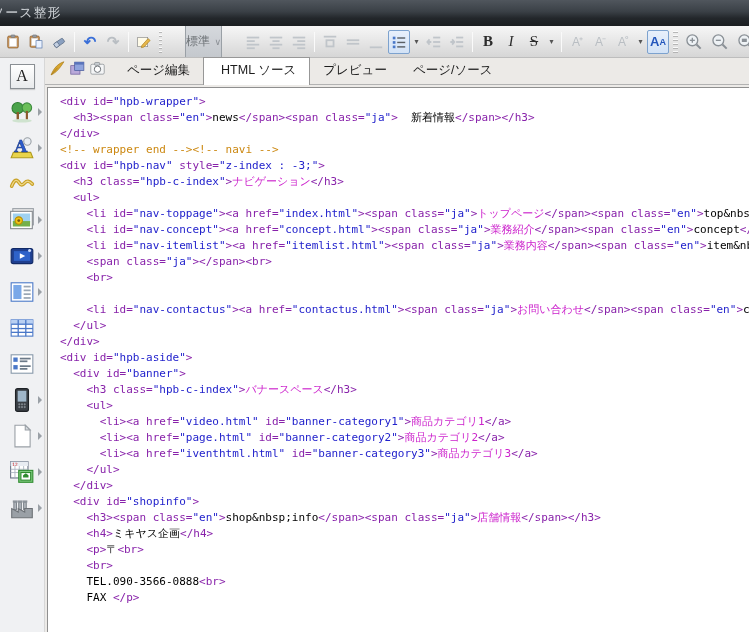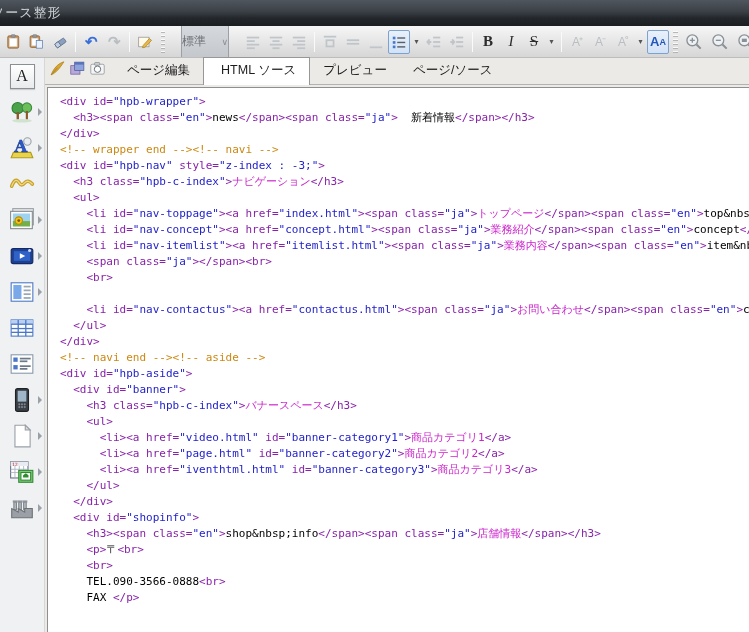--- a/index.html
+++ b/index.html
@@ -17,21 +17,21 @@
   .tb { height:24px; min-width:22px; border:1px solid transparent; background:transparent;
     display:flex; align-items:center; justify-content:center; font-size:13px; color:#2c2c2c; padding:0 2px; }
   .tb svg { display:block; }
   .tb.disabled { color:#b9bec3; }
   .tb.framed { border:1px solid #7da2ce; background:linear-gradient(#e8f0fb,#d2e2f6); border-radius:2px; }
   .tb.caret { min-width:11px; font-size:8px; color:#555; padding:0; }
   .sep { width:1px; height:20px; background:#c3c3c3; border-right:1px solid #fafafa; margin:0 3px; }
   .grip { width:5px; height:22px; margin:0 3px;
     background:repeating-linear-gradient(#fff 0 1px,#a9a9a9 1px 2px,transparent 2px 4px); opacity:.8; }
   .combo { width:58px; height:36px; border:1px solid #9aa0a6; background:linear-gradient(#d6d9dd,#c3c7cc);
-    display:flex; align-items:center; justify-content:space-between; padding:0 0; font-size:12px; color:#6e7377; margin:0 12px; }
+    display:flex; align-items:center; justify-content:space-between; padding:0 0; font-size:12px; color:#6e7377; margin:0 19px; }
   .combo .chev { font-size:9px; color:#8a8f94; }
   .bold-b { font-weight:bold; font-family:"Liberation Serif",serif; font-size:15px; }
   .italic-i { font-style:italic; font-family:"Liberation Serif",serif; font-size:15px; }
   .strike-s { text-decoration:line-through; font-family:"Liberation Serif",serif; font-size:15px; }
   .fontsz { font-size:12px; letter-spacing:-1px; }
   .fontcolor { font-weight:bold; color:#2255bb; font-size:13px; }
   .fontcolor small { font-size:9px; }
   .undo-g { color:#3a6fd8; font-size:15px; font-weight:bold; }
   .redo-g { color:#b9bec3; font-size:15px; font-weight:bold; }
   .zoomgroup { margin-left:auto; display:flex; align-items:center; }
@@ -433,32 +433,32 @@
             <div class="code-line"><span class="tok-t">  </span><span class="tok-g">&lt;ul&gt;</span></div>
             <div class="code-line"><span class="tok-t">    </span><span class="tok-g">&lt;li id=</span><span class="tok-v">"nav-toppage"</span><span class="tok-g">&gt;&lt;a href=</span><span class="tok-v">"index.html"</span><span class="tok-g">&gt;&lt;span class=</span><span class="tok-v">"ja"</span><span class="tok-g">&gt;</span><span class="tok-j">トップページ</span><span class="tok-g">&lt;/span&gt;&lt;span class=</span><span class="tok-v">"en"</span><span class="tok-g">&gt;</span><span class="tok-t">top&amp;nbsp;page</span></div>
             <div class="code-line"><span class="tok-t">    </span><span class="tok-g">&lt;li id=</span><span class="tok-v">"nav-concept"</span><span class="tok-g">&gt;&lt;a href=</span><span class="tok-v">"concept.html"</span><span class="tok-g">&gt;&lt;span class=</span><span class="tok-v">"ja"</span><span class="tok-g">&gt;</span><span class="tok-j">業務紹介</span><span class="tok-g">&lt;/span&gt;&lt;span class=</span><span class="tok-v">"en"</span><span class="tok-g">&gt;</span><span class="tok-t">concept</span><span class="tok-g">&lt;/span&gt;&lt;/a&gt;&lt;/li&gt;</span></div>
             <div class="code-line"><span class="tok-t">    </span><span class="tok-g">&lt;li id=</span><span class="tok-v">"nav-itemlist"</span><span class="tok-g">&gt;&lt;a href=</span><span class="tok-v">"itemlist.html"</span><span class="tok-g">&gt;&lt;span class=</span><span class="tok-v">"ja"</span><span class="tok-g">&gt;</span><span class="tok-j">業務内容</span><span class="tok-g">&lt;/span&gt;&lt;span class=</span><span class="tok-v">"en"</span><span class="tok-g">&gt;</span><span class="tok-t">item&amp;nbsp;list</span></div>
             <div class="code-line"><span class="tok-t">    </span><span class="tok-g">&lt;span class=</span><span class="tok-v">"ja"</span><span class="tok-g">&gt;&lt;/span&gt;&lt;br&gt;</span></div>
             <div class="code-line"><span class="tok-t">    </span><span class="tok-g">&lt;br&gt;</span></div>
             <div class="code-line"> </div>
             <div class="code-line"><span class="tok-t">    </span><span class="tok-g">&lt;li id=</span><span class="tok-v">"nav-contactus"</span><span class="tok-g">&gt;&lt;a href=</span><span class="tok-v">"contactus.html"</span><span class="tok-g">&gt;&lt;span class=</span><span class="tok-v">"ja"</span><span class="tok-g">&gt;</span><span class="tok-j">お問い合わせ</span><span class="tok-g">&lt;/span&gt;&lt;span class=</span><span class="tok-v">"en"</span><span class="tok-g">&gt;</span><span class="tok-t">contact&amp;nbsp;us</span></div>
             <div class="code-line"><span class="tok-t">  </span><span class="tok-g">&lt;/ul&gt;</span></div>
             <div class="code-line"><span class="tok-g">&lt;/div&gt;</span></div>
-            <div class="code-line"><span class="tok-c">&lt;!-- navi end --&gt;&lt;!-- aside --&gt;</span></div>
             <div class="code-line"><span class="tok-g">&lt;div id=</span><span class="tok-v">"hpb-aside"</span><span class="tok-g">&gt;</span></div>
             <div class="code-line"><span class="tok-t">  </span><span class="tok-g">&lt;div id=</span><span class="tok-v">"banner"</span><span class="tok-g">&gt;</span></div>
             <div class="code-line"><span class="tok-t">    </span><span class="tok-g">&lt;h3 class=</span><span class="tok-v">"hpb-c-index"</span><span class="tok-g">&gt;</span><span class="tok-j">バナースペース</span><span class="tok-g">&lt;/h3&gt;</span></div>
             <div class="code-line"><span class="tok-t">    </span><span class="tok-g">&lt;ul&gt;</span></div>
             <div class="code-line"><span class="tok-t">      </span><span class="tok-g">&lt;li&gt;&lt;a href=</span><span class="tok-v">"video.html"</span><span class="tok-g"> id=</span><span class="tok-v">"banner-category1"</span><span class="tok-g">&gt;</span><span class="tok-j">商品カテゴリ1</span><span class="tok-g">&lt;/a&gt;</span></div>
             <div class="code-line"><span class="tok-t">      </span><span class="tok-g">&lt;li&gt;&lt;a href=</span><span class="tok-v">"page.html"</span><span class="tok-g"> id=</span><span class="tok-v">"banner-category2"</span><span class="tok-g">&gt;</span><span class="tok-j">商品カテゴリ2</span><span class="tok-g">&lt;/a&gt;</span></div>
             <div class="code-line"><span class="tok-t">      </span><span class="tok-g">&lt;li&gt;&lt;a href=</span><span class="tok-v">"iventhtml.html"</span><span class="tok-g"> id=</span><span class="tok-v">"banner-category3"</span><span class="tok-g">&gt;</span><span class="tok-j">商品カテゴリ3</span><span class="tok-g">&lt;/a&gt;</span></div>
             <div class="code-line"><span class="tok-t">    </span><span class="tok-g">&lt;/ul&gt;</span></div>
             <div class="code-line"><span class="tok-t">  </span><span class="tok-g">&lt;/div&gt;</span></div>
             <div class="code-line"><span class="tok-t">  </span><span class="tok-g">&lt;div id=</span><span class="tok-v">"shopinfo"</span><span class="tok-g">&gt;</span></div>
             <div class="code-line"><span class="tok-t">    </span><span class="tok-g">&lt;h3&gt;&lt;span class=</span><span class="tok-v">"en"</span><span class="tok-g">&gt;</span><span class="tok-t">shop&amp;nbsp;info</span><span class="tok-g">&lt;/span&gt;&lt;span class=</span><span class="tok-v">"ja"</span><span class="tok-g">&gt;</span><span class="tok-j">店舗情報</span><span class="tok-g">&lt;/span&gt;&lt;/h3&gt;</span></div>
+            <div class="code-line"><span class="tok-t">    </span><span class="tok-g">&lt;h4&gt;</span><span class="tok-t">ミキヤス企画</span><span class="tok-g">&lt;/h4&gt;</span></div>
             <div class="code-line"><span class="tok-t">    </span><span class="tok-g">&lt;p&gt;</span><span class="tok-t">〒</span><span class="tok-g">&lt;br&gt;</span></div>
             <div class="code-line"><span class="tok-t">    </span><span class="tok-g">&lt;br&gt;</span></div>
             <div class="code-line"><span class="tok-t">    TEL.090-3566-0888</span><span class="tok-g">&lt;br&gt;</span></div>
             <div class="code-line"><span class="tok-t">    FAX </span><span class="tok-g">&lt;/p&gt;</span></div>
           </div>
       </div>
     </div>
   </div>
 </div>
 

